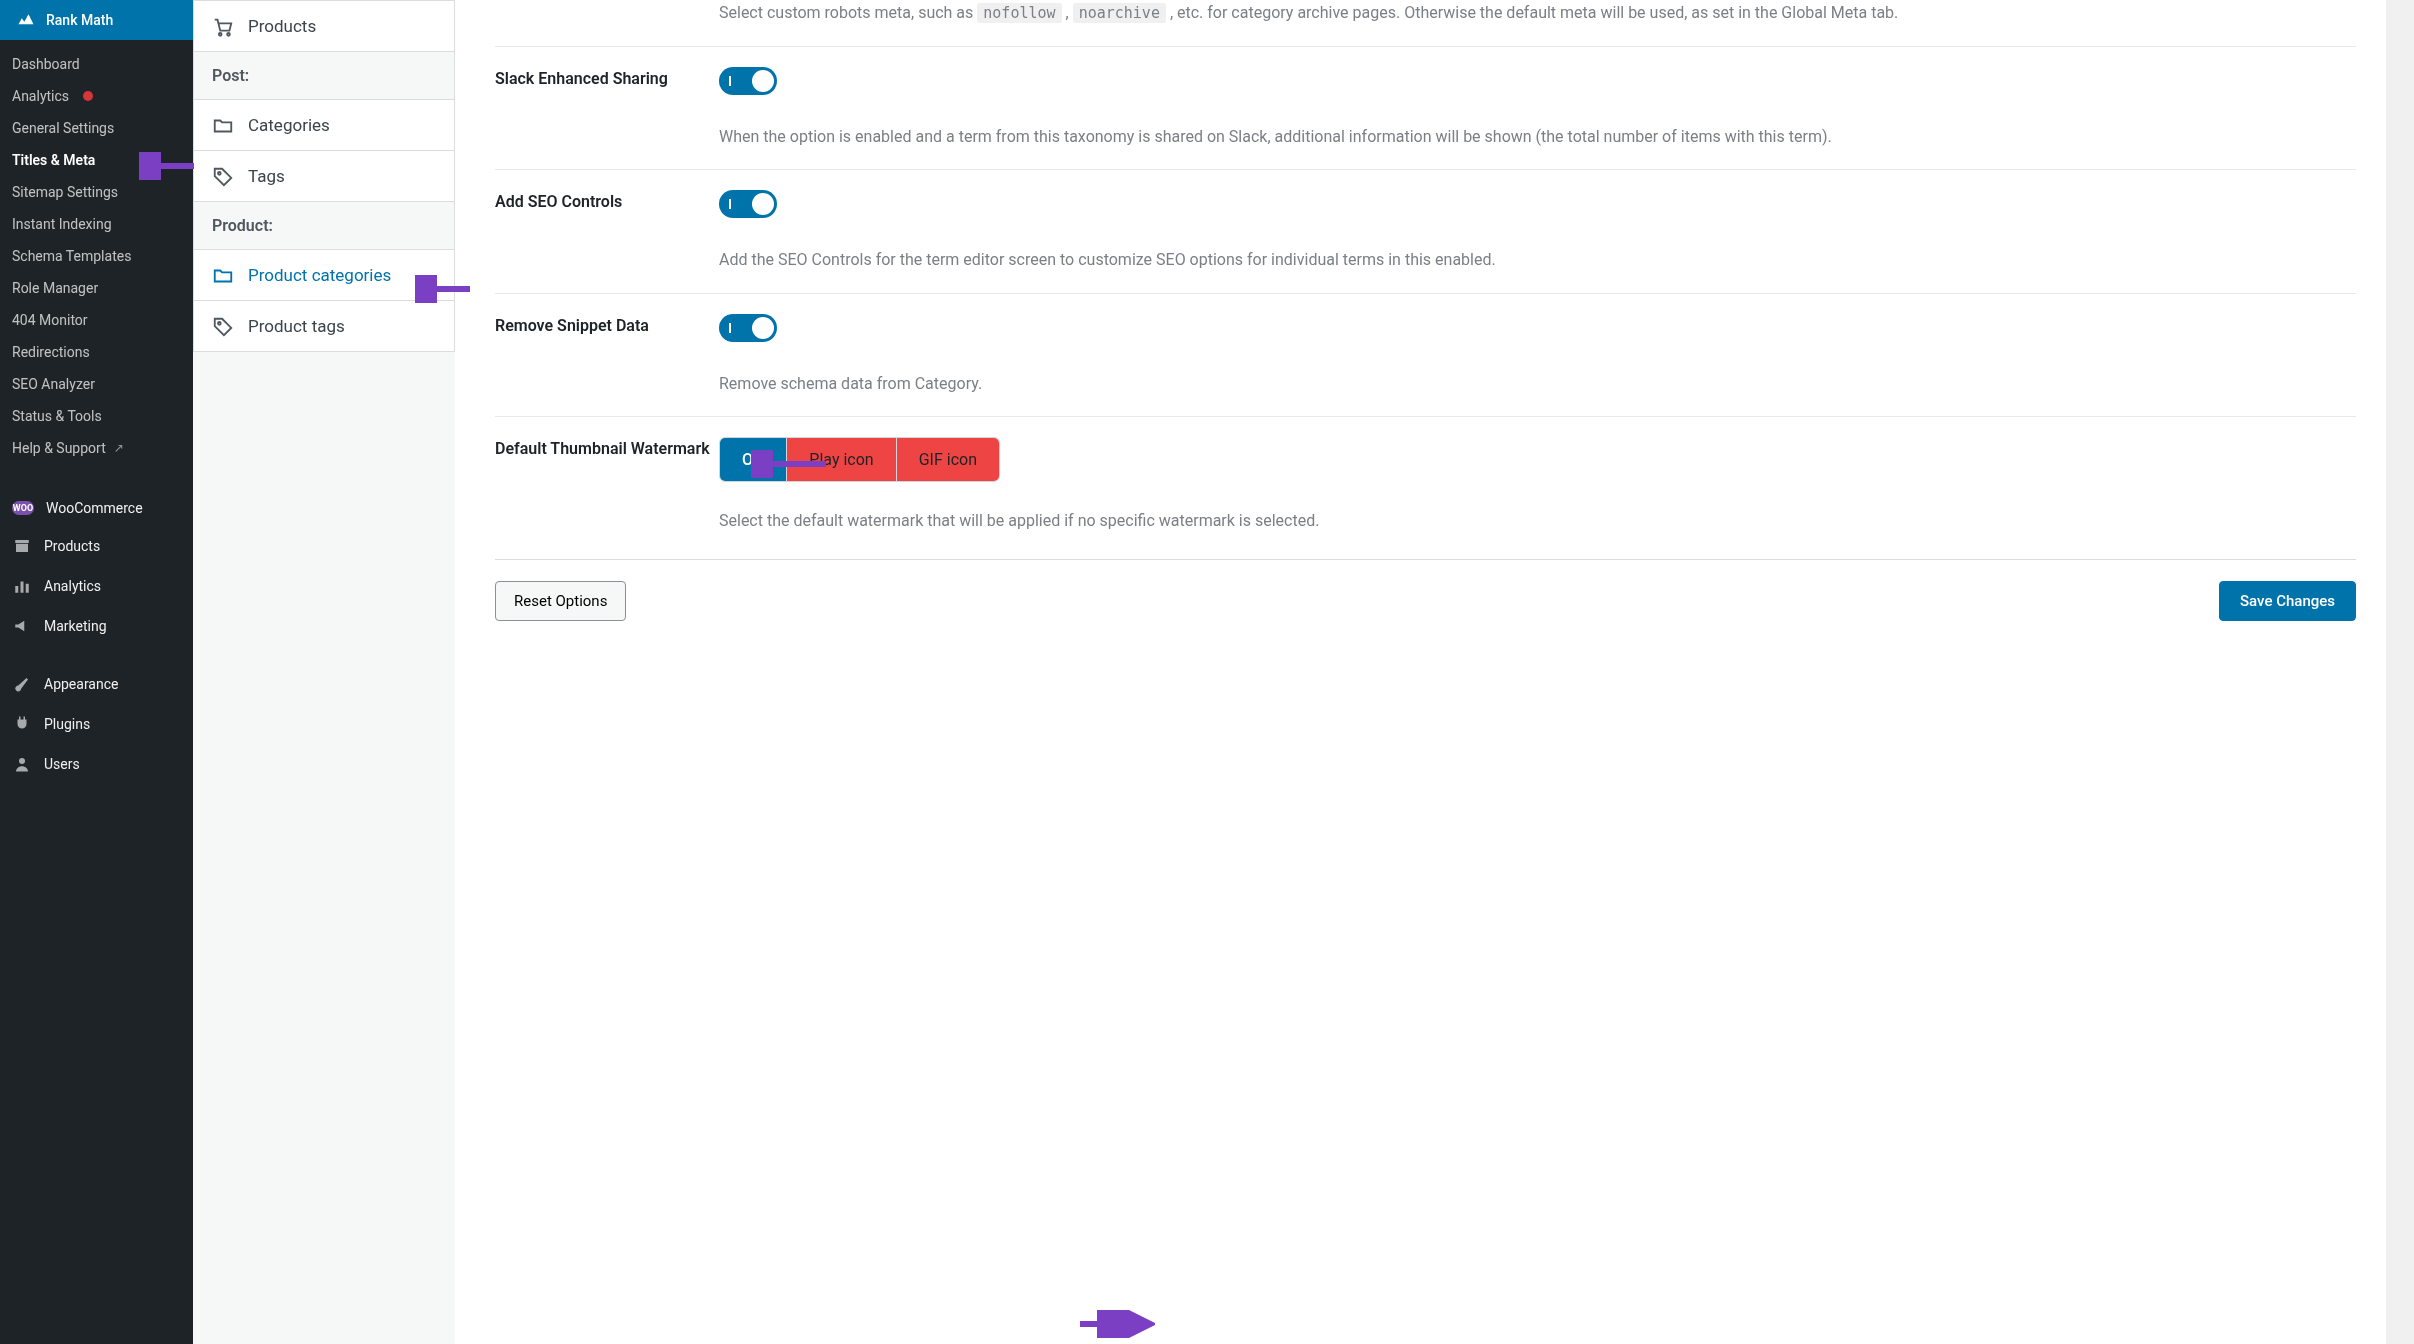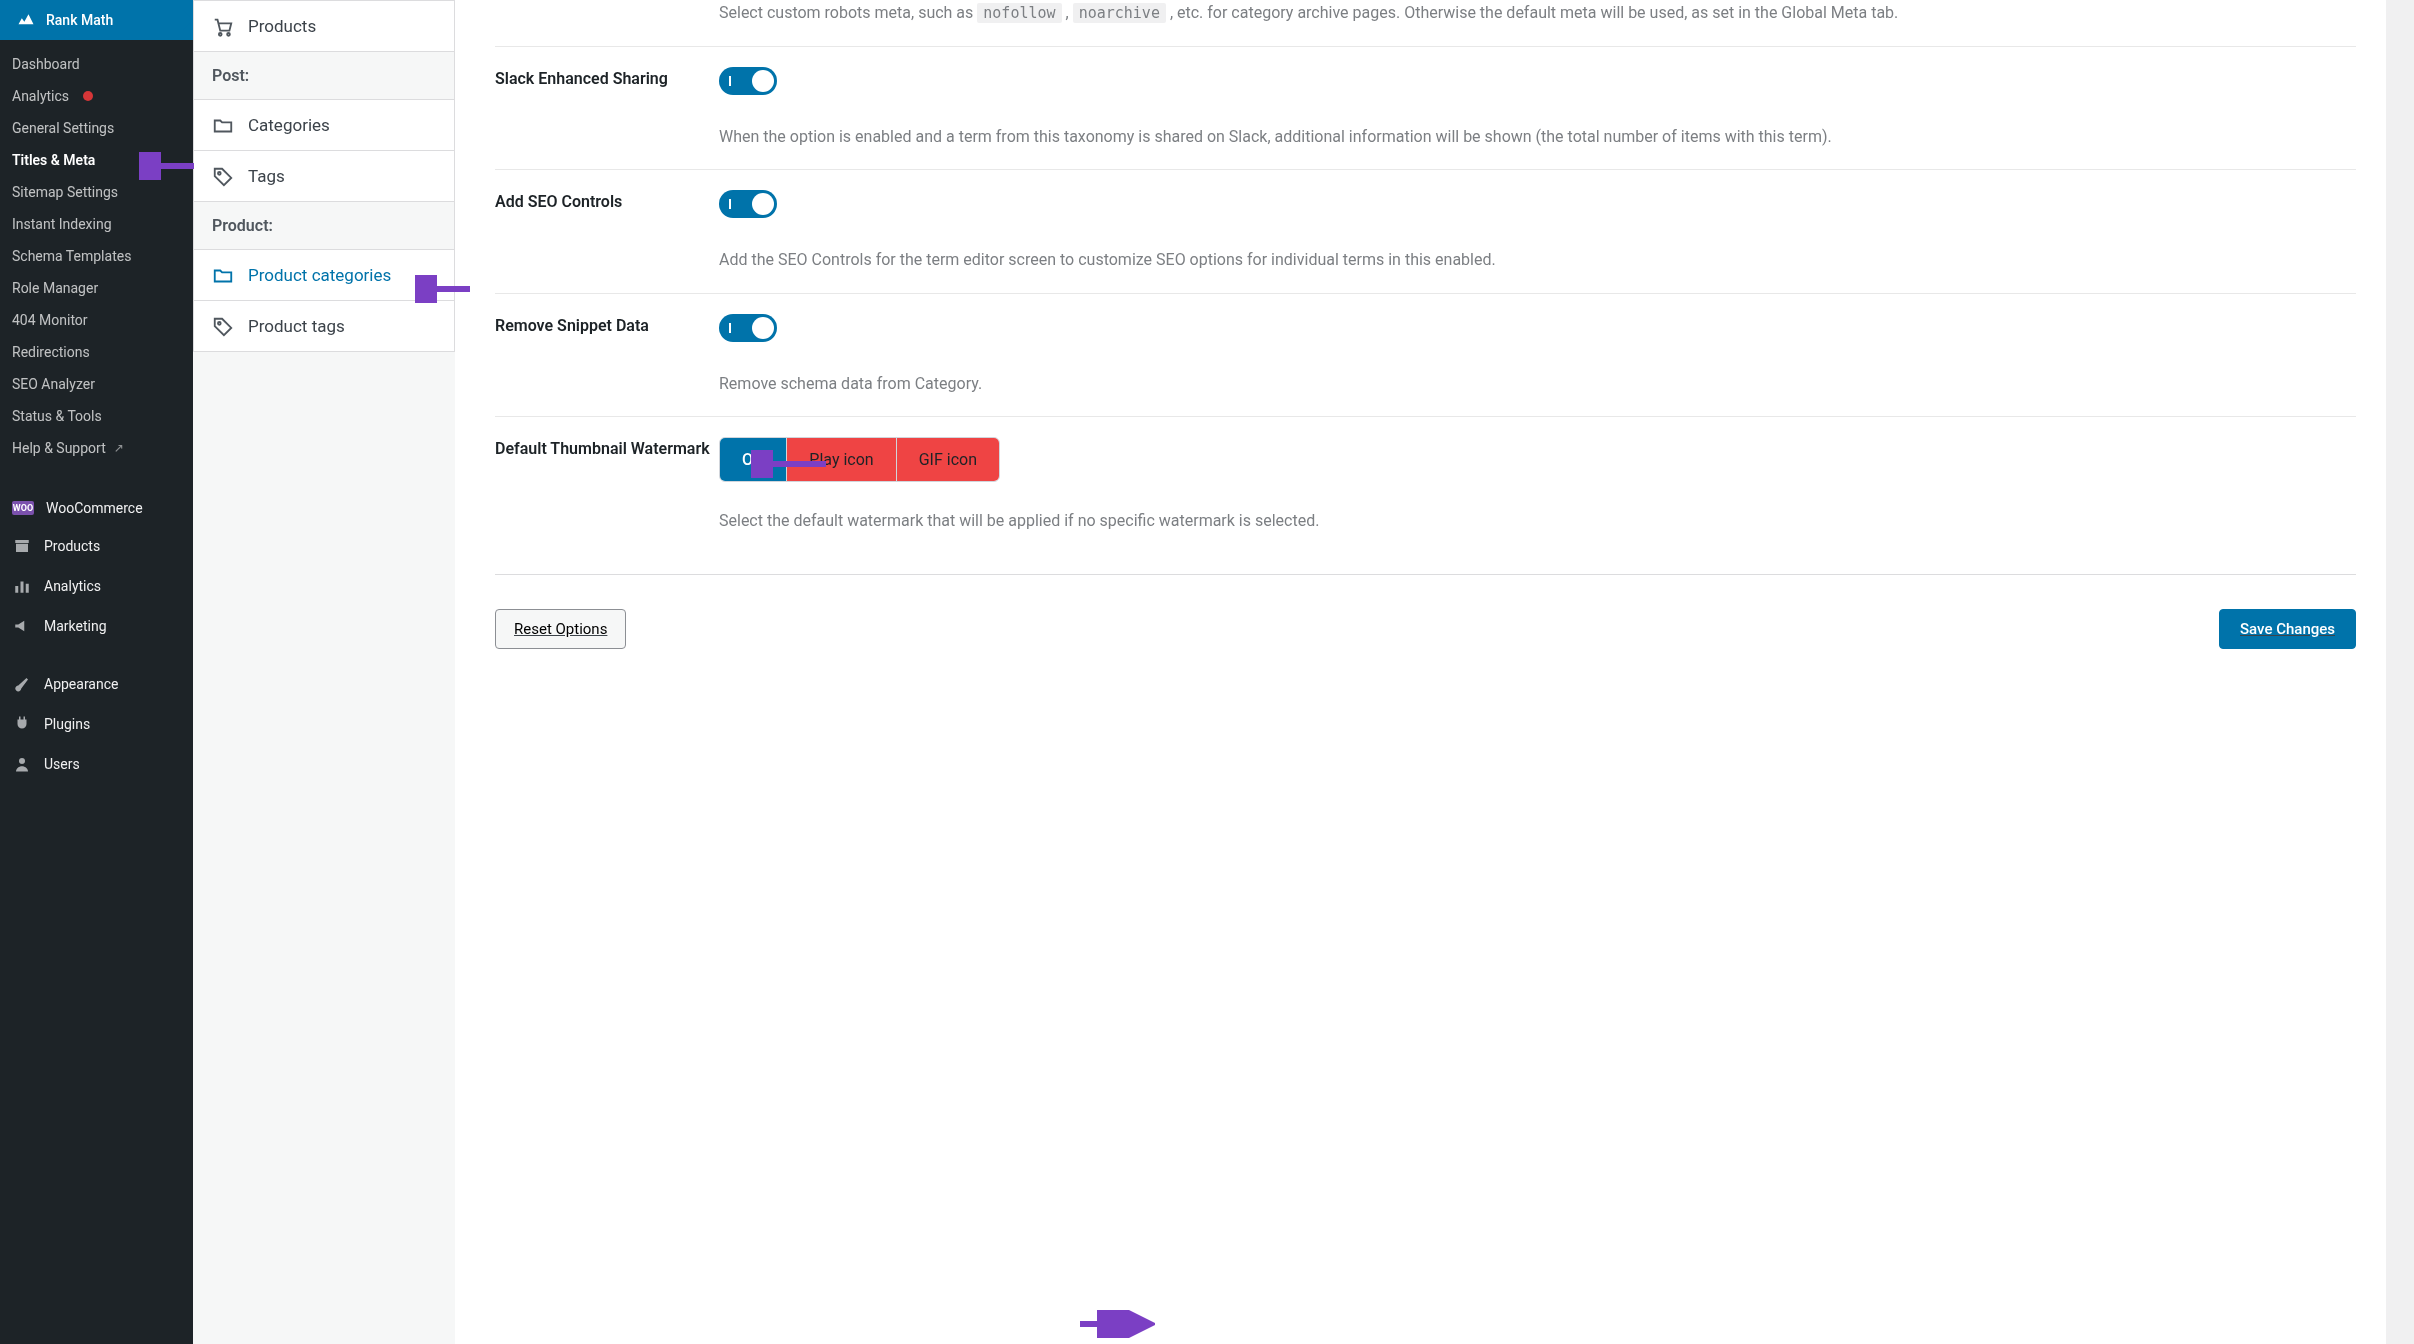--- a/index.html
+++ b/index.html
@@ -40,21 +40,21 @@
 .toggle::before { content: ""; position: absolute; left: 10px; top: 50%; transform: translateY(-50%); width: 2px; height: 10px; background: #fff; }
 .toggle::after { content: ""; position: absolute; right: 3px; top: 3px; width: 22px; height: 22px; background: #fff; border-radius: 50%; }
 
 
 .btn-group { display: inline-flex; border: 1px solid #d1d5db; border-radius: 6px; overflow: hidden; }
 .btn-group button { padding: 12px 22px; background: #ef4444; border: none; border-right: 1px solid #d1d5db; font-size: 16px; cursor: pointer; color: #1d2327; }
 .btn-group button:last-child { border-right: none; }
 .btn-group button.active { background: #0073aa; color: #fff; font-weight: 500; }
 
 
-.footer { display: flex; justify-content: space-between; padding: 34px 0 0 0; border-top: 1px solid #dcdcde; margin-top: 20px; text-decoration: underline; }
+.footer { display: flex; justify-content: space-between; padding: 21px 0 0 0; border-top: 1px solid #dcdcde; margin-top: 5px; }
 .btn-outline { padding: 10px 18px; background: #f6f7f7; border: 1px solid #8c8f94; border-radius: 4px; font-size: 15px; cursor: pointer; }
 .btn-primary { padding: 10px 20px; background: #0073aa; color: #fff; border: 1px solid #0073aa; border-radius: 4px; font-size: 15px; cursor: pointer; font-weight: 500; }
 
 
 .arrow { position: absolute; pointer-events: none; }
 .arrow svg { display: block; }
 </style>
 </head>
 <body>
 
@@ -104,21 +104,21 @@
     <div class="wp-submenu-item">
         <span>Status &amp; Tools</span>
       </div>
     <div class="wp-submenu-item">
       <span>Help &amp; Support</span>
       <span style="font-size:12px;opacity:.7">↗</span>
     </div>
   </div>
   <div class="wp-sep"></div>
   <div class="wp-top-item">
-    <span class="wp-icon" style="background:#7b51ad;color:#fff;font-size:9px;font-weight:700;border-radius:2px;width:22px;height:14px;display:inline-flex;align-items:center;justify-content:center">WOO</span>
+    <span class="wp-icon" style="background:#7b51ad;color:#fff;font-size:9px;font-weight:700;border-radius:7px;width:22px;height:14px;display:inline-flex;align-items:center;justify-content:center">WOO</span>
     <span>WooCommerce</span>
   </div>
   <div class="wp-top-item">
     <span class="wp-icon">
         <svg viewBox="0 0 24 24" width="18" height="18" fill="#a7aaad">
           <rect x="3" y="4" width="18" height="4"></rect>
           <rect x="4" y="9" width="16" height="11"></rect>
         </svg>
       </span>
     <span>Products</span>

